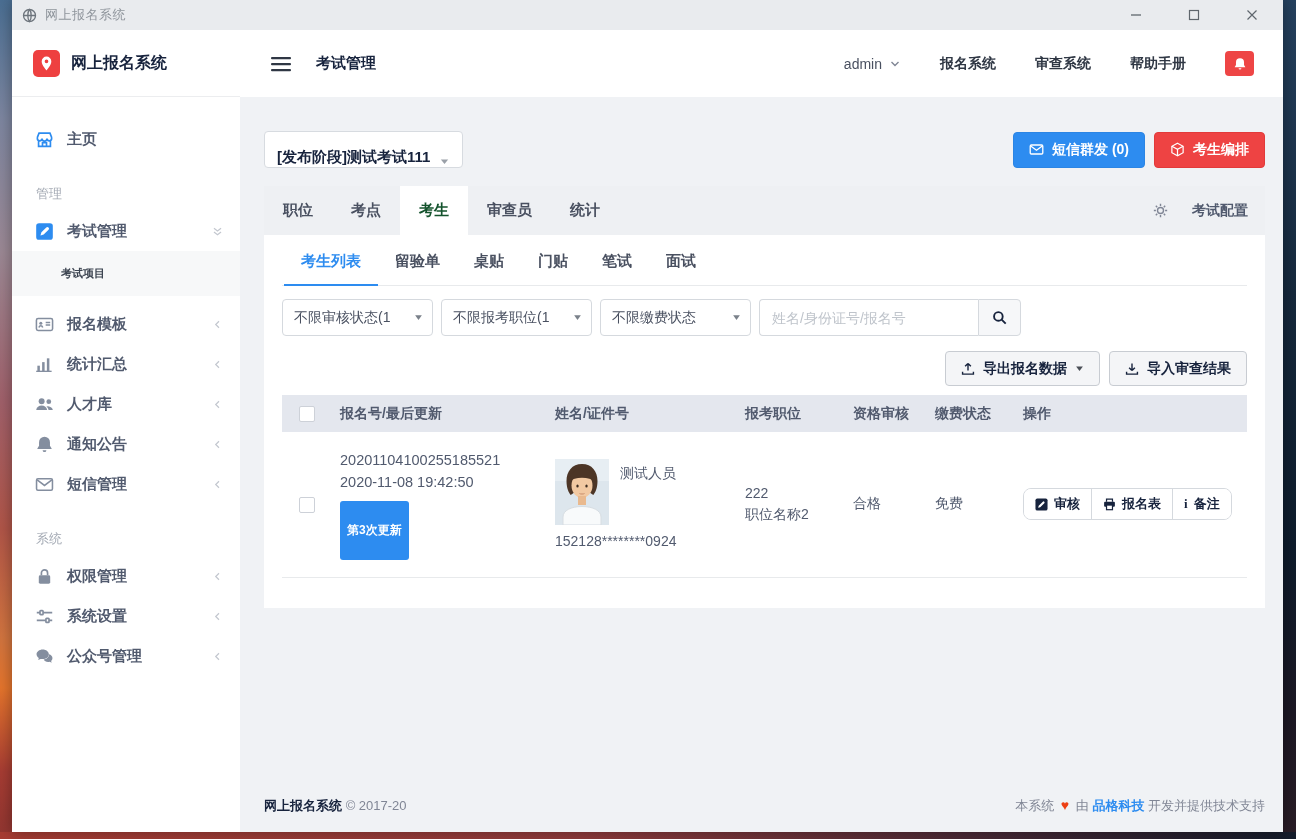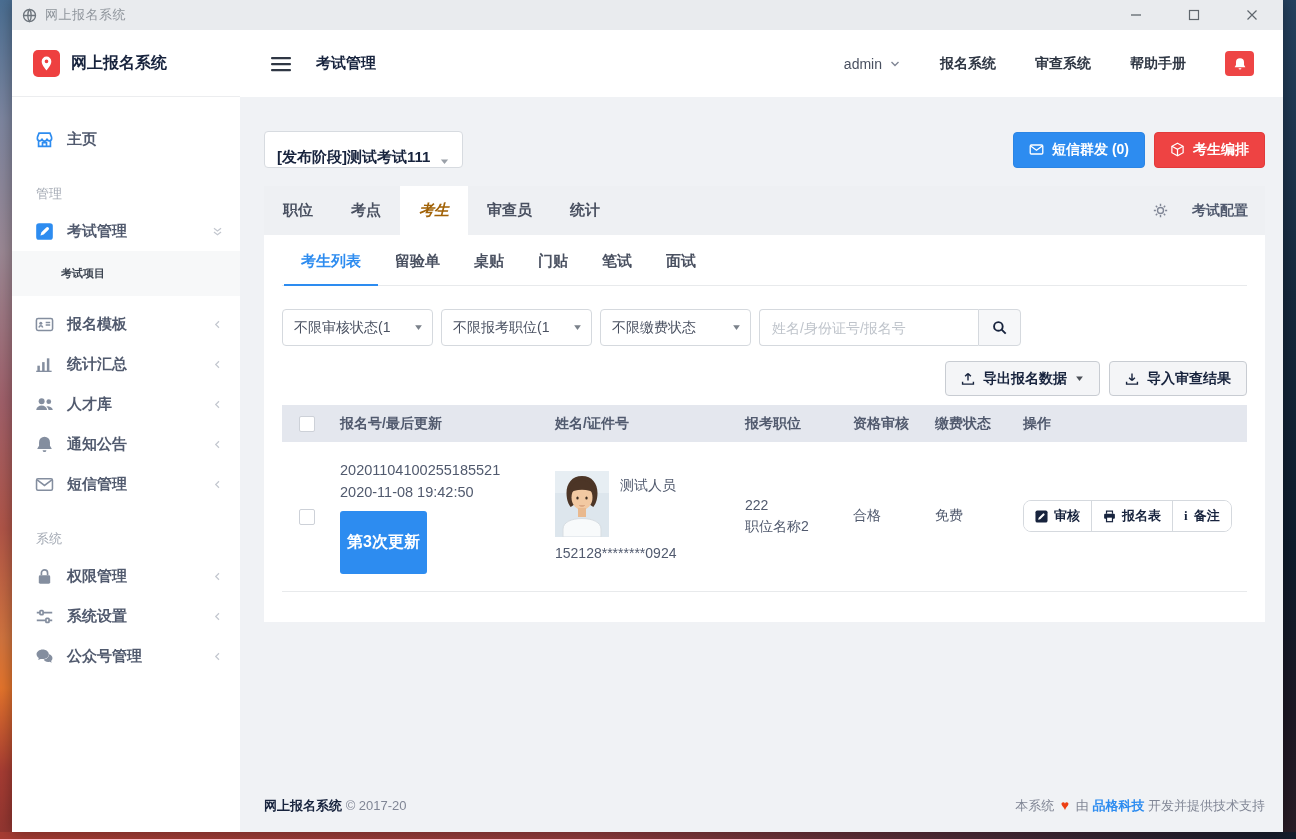--- a/index.html
+++ b/index.html
@@ -65,31 +65,31 @@
   .tb-spacer { flex:1; }
   .btn { height:36px; border-radius:4px; display:flex; align-items:center; gap:8px; padding:0 15px; font-size:14px; font-weight:700; cursor:pointer; }
   .btn svg { width:15px; height:15px; }
   .btn-sms { background:#2d8cf0; border:1px solid #2b85e4; color:#fff; margin-right:9px; }
   .btn-arrange { background:#ee4343; border:1px solid #e23a3a; color:#fff; }
 
   
   .card { margin-top:18px; }
   .tabbar { height:49px; background:#eef0f3; display:flex; align-items:stretch; }
   .tab { padding:0 19px; display:flex; align-items:center; font-size:15px; font-weight:700; color:#495060; cursor:pointer; }
-  .tab.active { background:#fff; color:#a16207;font-style:italic; }
+  .tab.active { background:#fff; color:#14532d; }
   .tab-config { margin-left:auto; display:flex; align-items:center; gap:24px; padding-right:17px; font-size:14px; font-weight:700; color:#515a6e; cursor:pointer; }
   .tab-config svg { width:15px; height:15px; color:#808695; }
 
   .card-body { background:#fff; padding:0 18px 30px; min-height:325px; }
   .subtabs { display:flex; border-bottom:1px solid #e8eaec; padding-left:2px; }
   .subtab { padding:17px 17px 13px; font-size:15px; font-weight:700; color:#495060; cursor:pointer; border-bottom:2px solid transparent; margin-bottom:-1px; }
   .subtab.active { color:#2d8cf0; border-bottom-color:#2d8cf0; }
 
   
-  .filter-row { margin-top:23px; display:flex; gap:8px; align-items:center; }
+  .filter-row { margin-top:13px; display:flex; gap:8px; align-items:center; }
   .select { width:151px; height:37px; background:#fff; border:1px solid #d5d9de; border-radius:4px; display:flex; align-items:center; padding:0 9px 0 11px; cursor:pointer; }
   .select .sel-label { font-size:14px; color:#495060; white-space:nowrap; overflow:hidden; }
   .select svg { width:9px; height:9px; color:#7a818a; margin-left:auto; flex:0 0 9px; }
   .search-group { display:flex; }
   .search-input { width:219px; height:37px; border:1px solid #d5d9de; border-right:none; border-radius:4px 0 0 4px; padding:0 12px; font-size:14px; color:#495060; outline:none; font-family:inherit; }
   .search-input::placeholder { color:#bfc4cb; }
   .search-btn { width:43px; height:37px; background:#f6f7f9; border:1px solid #d5d9de; border-radius:0 4px 4px 0; display:flex; align-items:center; justify-content:center; color:#17233d; cursor:pointer; }
   .search-btn svg { width:15px; height:15px; }
 
   
@@ -100,21 +100,21 @@
 
   
   table.grid { width:100%; border-collapse:collapse; margin-top:9px; }
   .grid th { background:#e4e7ee; height:37px; font-size:14px; font-weight:700; color:#515a6e; text-align:left; padding:0 8px; }
   .grid th.c-check, .grid td.c-check { width:50px; text-align:center; padding:0; }
   .grid th.c1 { width:215px; } .grid th.c2 { width:190px; } .grid th.c3 { width:108px; }
   .grid th.c4 { width:82px; }  .grid th.c5 { width:88px; }
   .grid td { padding:17px 8px; border-bottom:1px solid #e8eaec; vertical-align:middle; font-size:14px; color:#515a6e; }
   .checkbox { display:inline-block; width:16px; height:16px; background:#fff; border:1px solid #cdd1d8; border-radius:2px; cursor:pointer; vertical-align:middle; }
   .reg-no { font-size:14.5px; color:#515a6e; line-height:1.55; }
-  .badge { display:inline-block; margin-top:7px; background:#2d8cf0; color:#fff; font-size:16px; font-weight:700; padding:21px 7px; border-radius:3px; }
+  .badge { display:inline-block; margin-top:7px; background:#2d8cf0; color:#fff; font-size:12px; font-weight:700; padding:21px 7px; border-radius:3px; }
   .person { display:flex; flex-wrap:wrap; align-items:flex-start; }
   .photo { width:54px; height:66px; flex:0 0 54px; overflow:hidden; }
   .photo svg { display:block; }
   .pname { margin:6px 0 0 11px; }
   .pid { width:100%; margin-top:8px; }
   .two-line { line-height:1.55; }
   .ops { display:inline-flex; border:1px solid #d5d9de; border-radius:8px; overflow:hidden; background:#fff; }
   .op-btn { display:flex; align-items:center; gap:6px; padding:6px 11px; font-size:13px; font-weight:700; color:#17233d; cursor:pointer; background:#fff; }
   .op-btn + .op-btn { border-left:1px solid #d5d9de; }
   .op-btn svg { width:13px; height:13px; }

